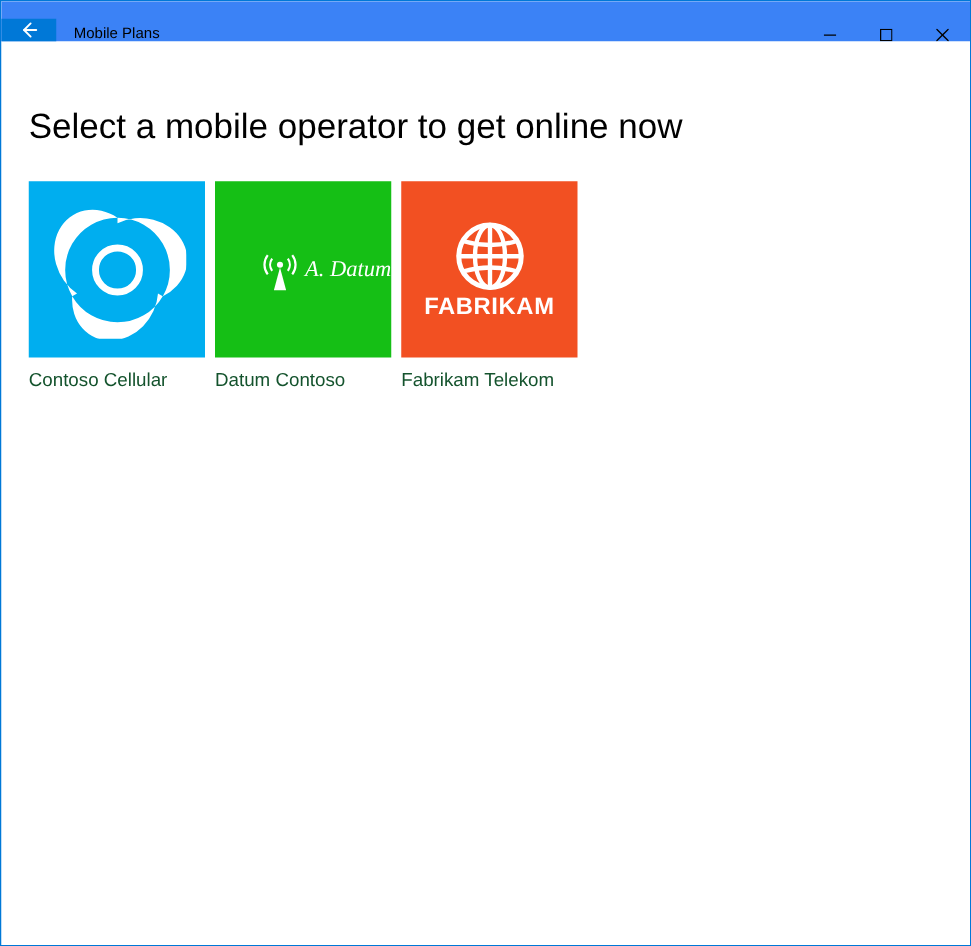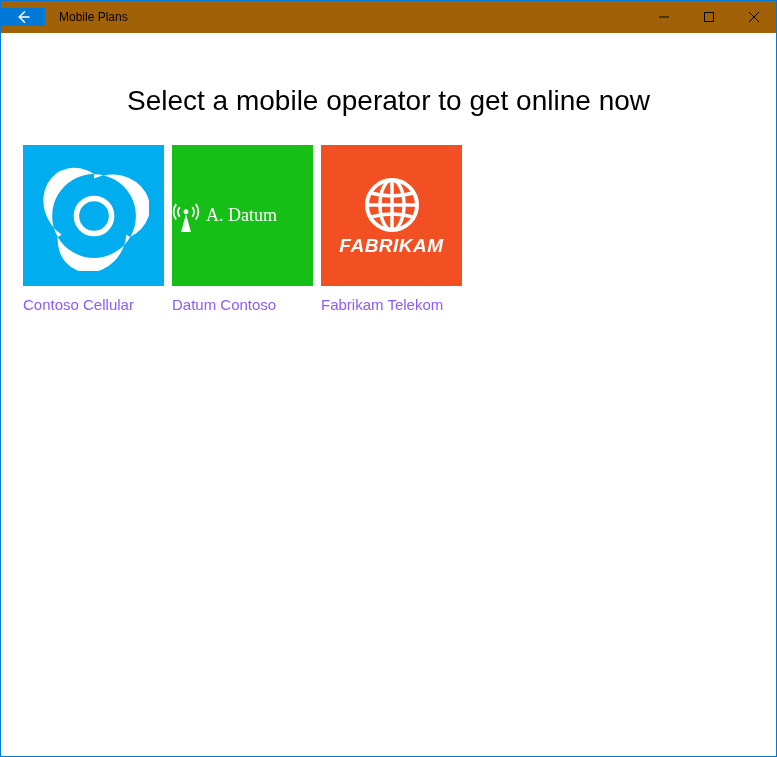--- a/index.html
+++ b/index.html
@@ -7,22 +7,22 @@
       width: 777px;
       height: 757px;
       font-family: "Segoe UI", Arial, sans-serif;
       background: #ffffff;
       border: 1px solid #0078d7;
       overflow: hidden;
     }
     .titlebar {
       height: 32px;
       display: flex;
-      align-items: center;
-      background: #a16207;
+      align-items: flex-end;
+      background: #3b82f6;
     }
     .back-btn {
       width: 44px;
       background: #0078d7;
       display: flex;
       align-items: center;
       justify-content: center;
       cursor: pointer;
     }
     .back-btn svg { width: 18px; height: 18px; }
@@ -48,63 +48,62 @@
     }
     .win-btn svg { width: 10px; height: 10px; }
     .content {
       padding: 52px 22px 0 22px;
     }
     .heading {
       font-size: 28px;
       font-weight: 400;
       color: #000;
       margin-bottom: 28px;
-      text-align: center;
     }
     .tiles {
       display: flex;
       gap: 8px;
     }
     .tile {
       width: 141px;
       cursor: pointer;
     }
     .tile-logo {
       width: 141px;
       height: 141px;
       display: flex;
       align-items: center;
       justify-content: center;
       flex-direction: column;
     }
     .tile-caption {
       margin-top: 10px;
       font-size: 15px;
-      color: #8b5cf6;
+      color: #14532d;
     }
     
     .logo-contoso { background: #00AEEF; }
     
     .logo-datum {
       background: #15BF15;
       display: flex;
       flex-direction: row;
       align-items: center;
-      justify-content: flex-start;
+      justify-content: flex-end;
       gap: 6px;
+      font-style: italic;
     }
     .datum-text {
       color: #fff;
       font-family: Georgia, 'Times New Roman', serif;
       font-size: 18px;
     }
     
     .logo-fabrikam {
       background: #F25022;
-      font-style: italic;
     }
     .fabrikam-text {
       color: #fff;
       font-weight: 800;
       letter-spacing: 0.5px;
       font-size: 19px;
     }
   </style>
 </head>
 <body>

